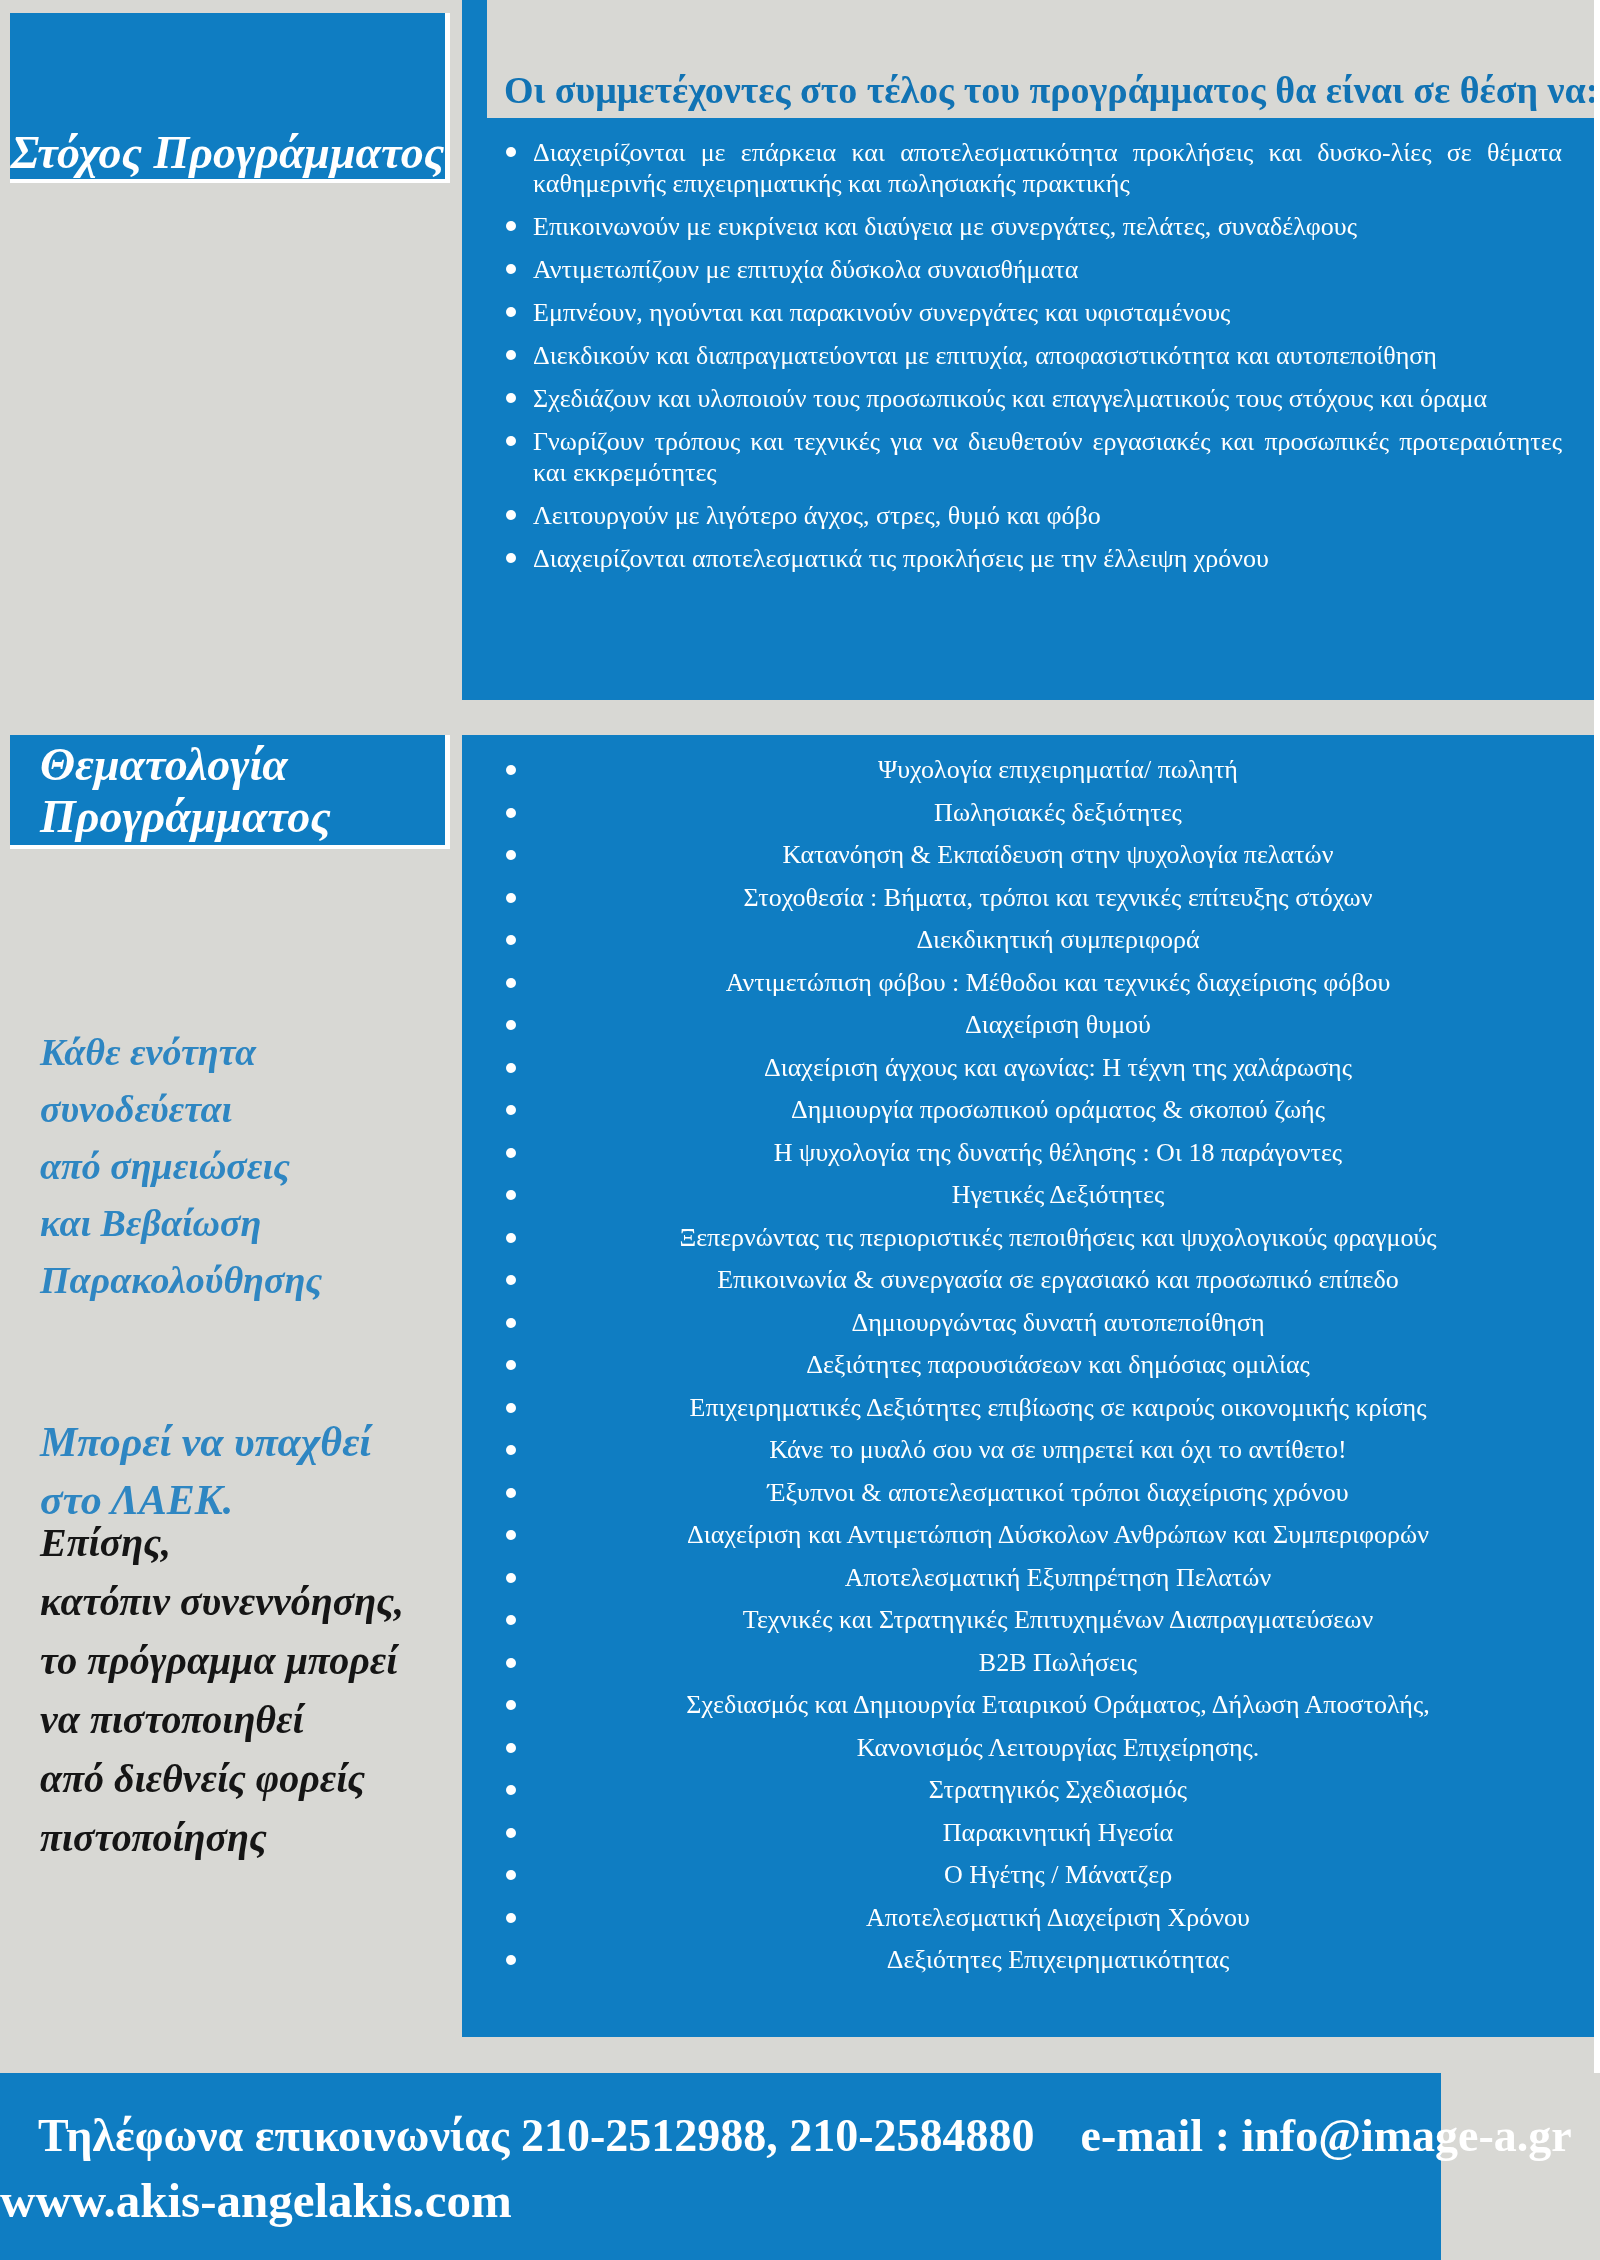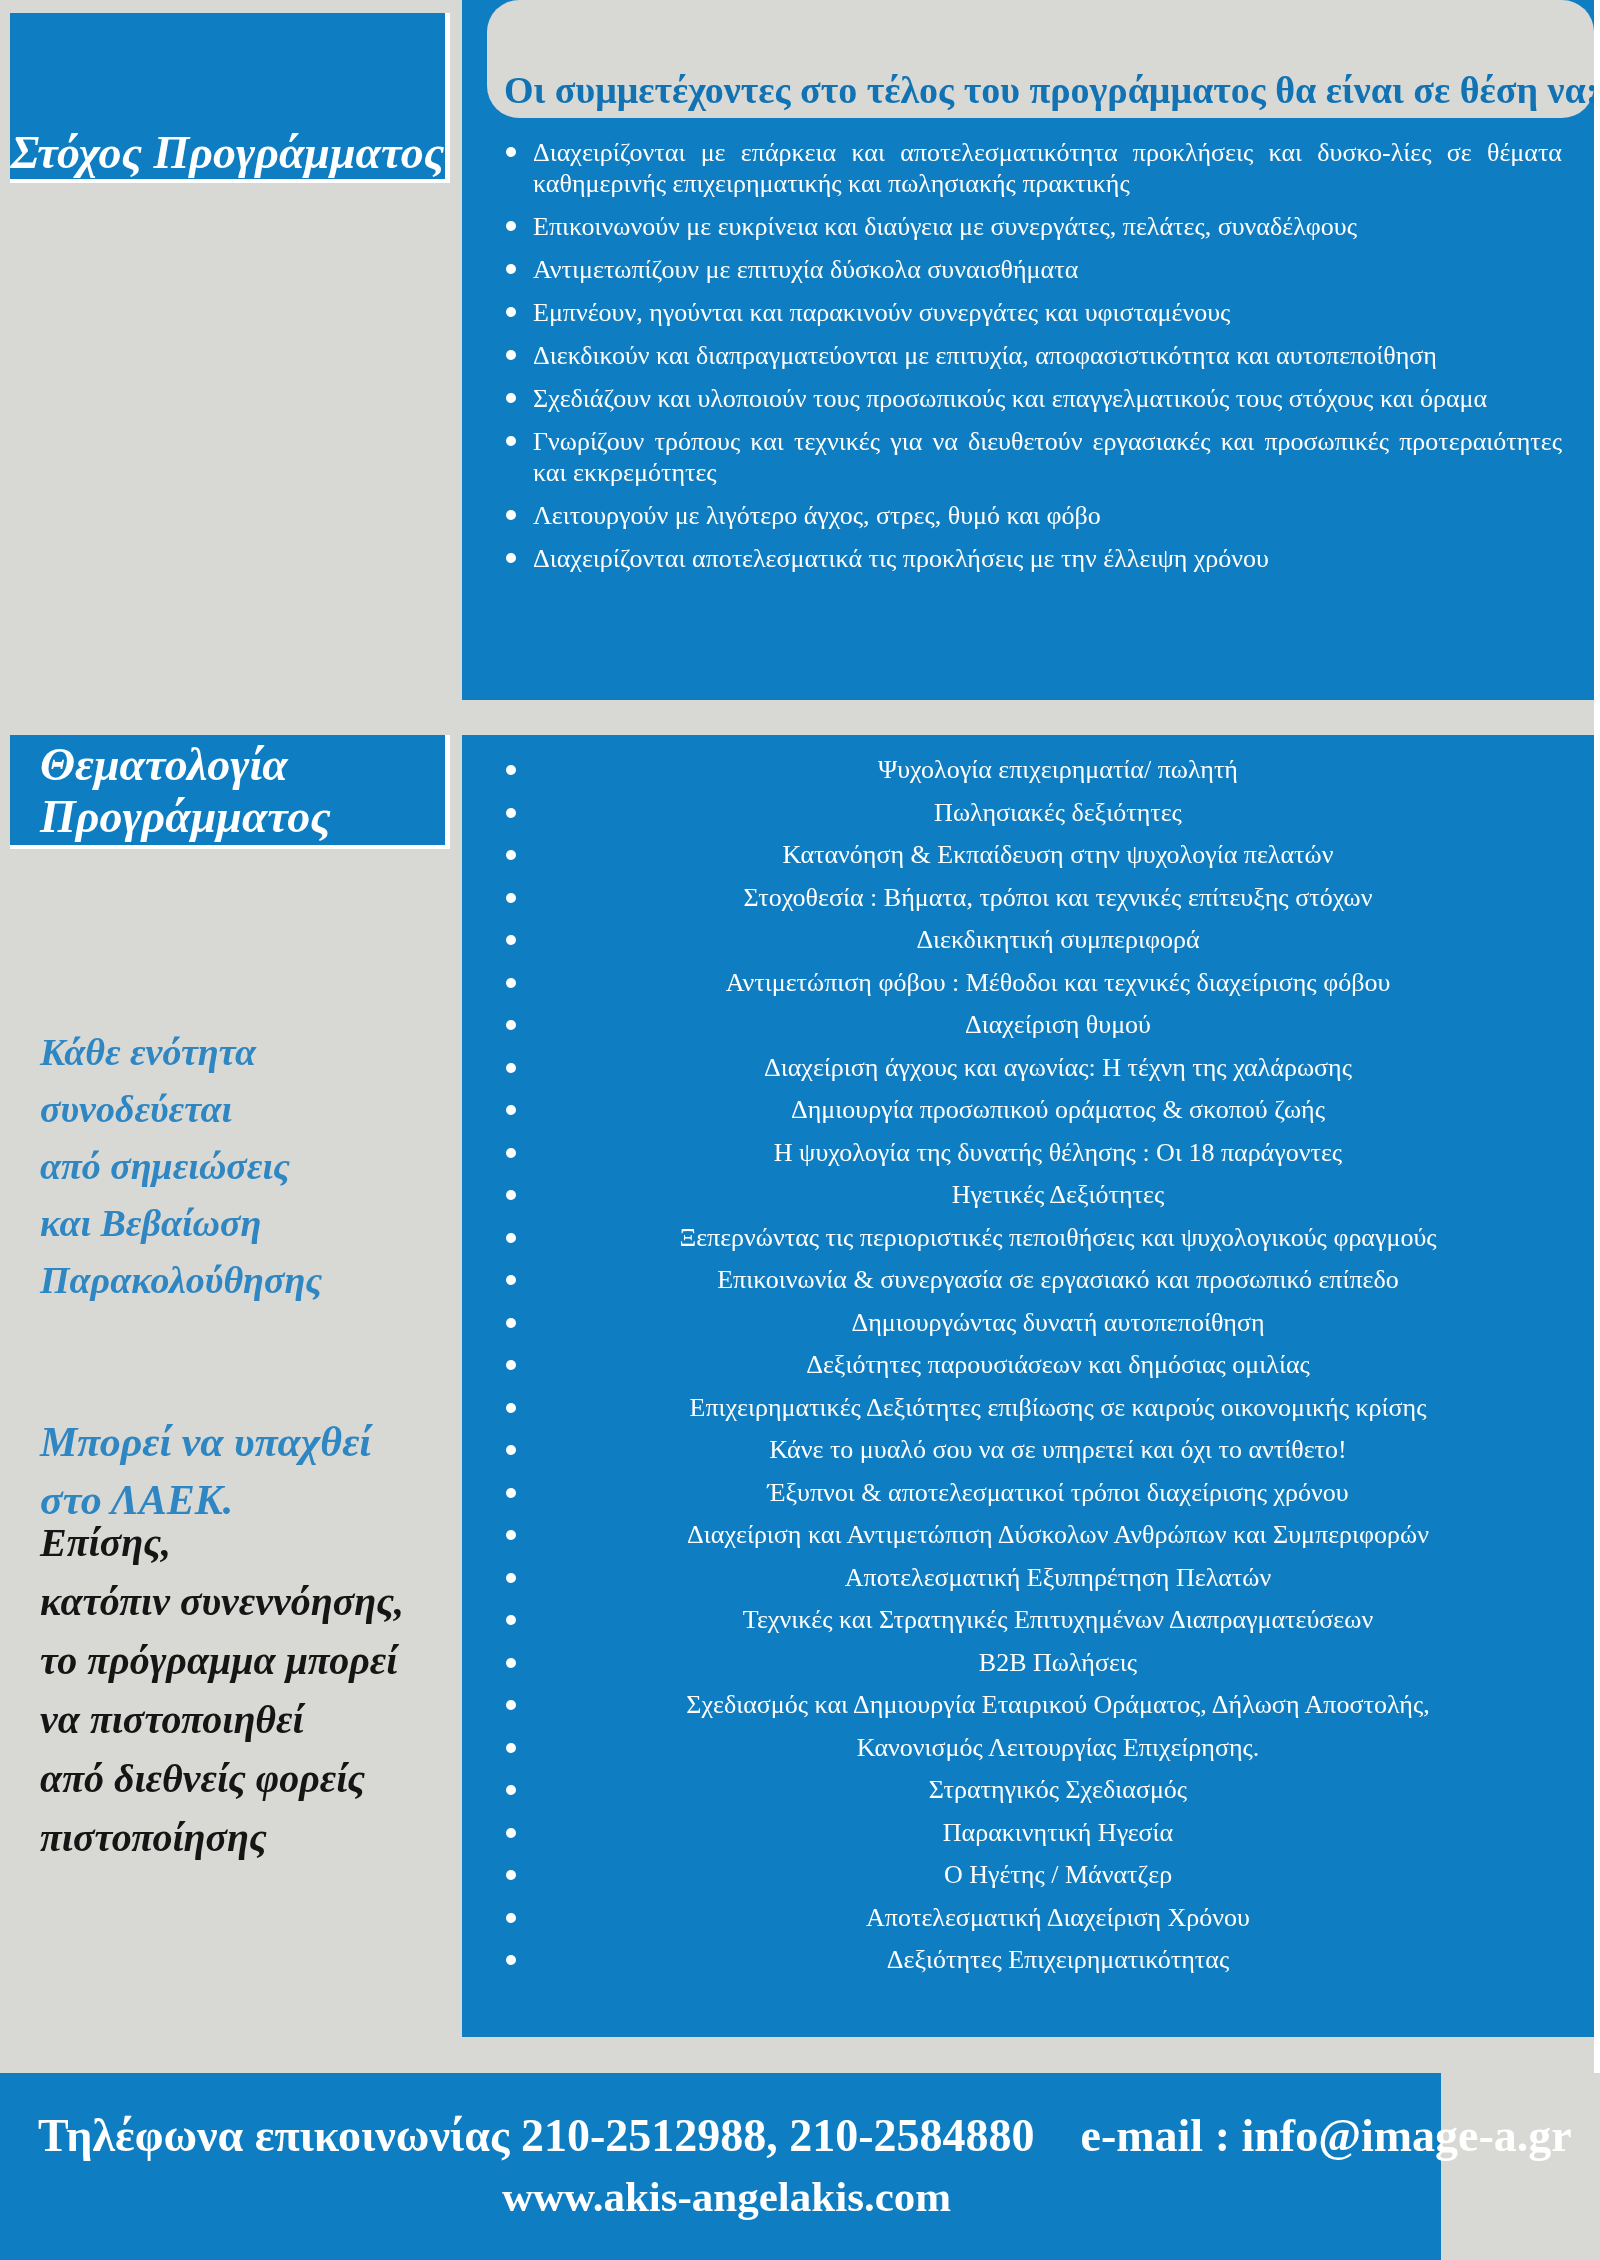--- a/index.html
+++ b/index.html
@@ -8,21 +8,21 @@
     width:1600px;height:2260px;
     background:var(--page-gray);
     font-family:"Liberation Serif","DejaVu Serif",serif;
     overflow:hidden;
   }
   
   .left-col{position:absolute;left:0;top:0;width:463px;height:2073px;background:var(--page-gray);}
   .panel{position:absolute;left:462px;width:1132px;background:var(--panel-blue);}
   .panel1{top:0;height:700px;}
   .panel2{top:735px;height:1302px;}
-  .notch1{position:absolute;left:487px;top:0;width:1107px;height:118px;background:var(--page-gray);border-radius:32px;}
+  .notch1{position:absolute;left:487px;top:0;width:1107px;height:118px;background:var(--page-gray);}
   .white-strip{position:absolute;left:1594px;top:0;width:6px;height:2073px;background:#ffffff;}
   
   .side-box{
     position:absolute;left:10px;width:440px;background:var(--panel-blue);
     border-right:5px solid #ffffff;border-bottom:4px solid #ffffff;box-sizing:border-box;
     color:var(--text-white);font-style:italic;font-weight:bold;
   }
   .side-box.box1{top:13px;height:170px;display:flex;align-items:flex-end;justify-content:center;font-size:46px;}
   .side-box.box2{top:735px;height:114px;font-size:46px;line-height:52px;padding:4px 0 0 30px;}
   
@@ -48,21 +48,21 @@
   .note2{top:1413px;font-size:42px;line-height:58px;color:var(--sidebar-blue);}
   .note3{top:1513px;font-size:40px;line-height:59px;color:var(--note-black);}
   .note .nline{white-space:nowrap;}
   
   .footer{
     position:absolute;left:0;top:2073px;width:1441px;height:187px;
     background:var(--panel-blue);color:var(--text-white);font-weight:bold;
   }
   .footer-row1{display:flex;margin:36px 0 0 38px;font-size:46px;white-space:nowrap;}
   .footer-phones{margin-right:46px;}
-  .footer-row2{text-align:center;font-size:43px;margin-top:10px;padding-left:12px;}
+  .footer-row2{text-align:left;font-size:49px;margin-top:10px;}
 </style>
 </head>
 <body>
 
 <div class="page">
 
   <div class="left-col"></div>
 
   <div class="panel panel1"></div>
   <div class="notch1">

